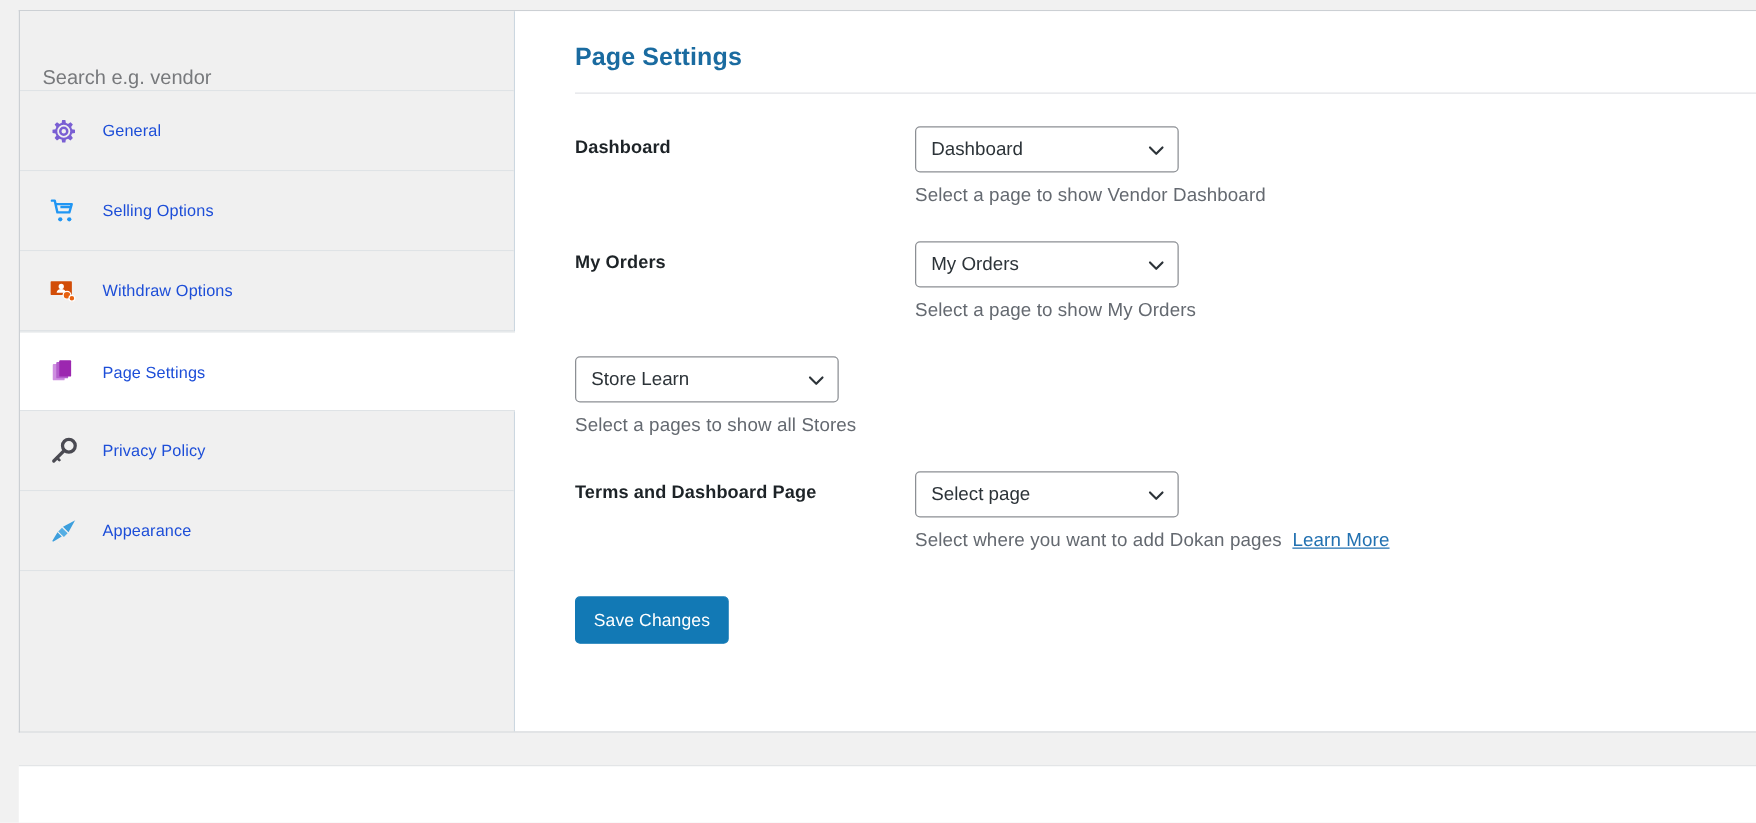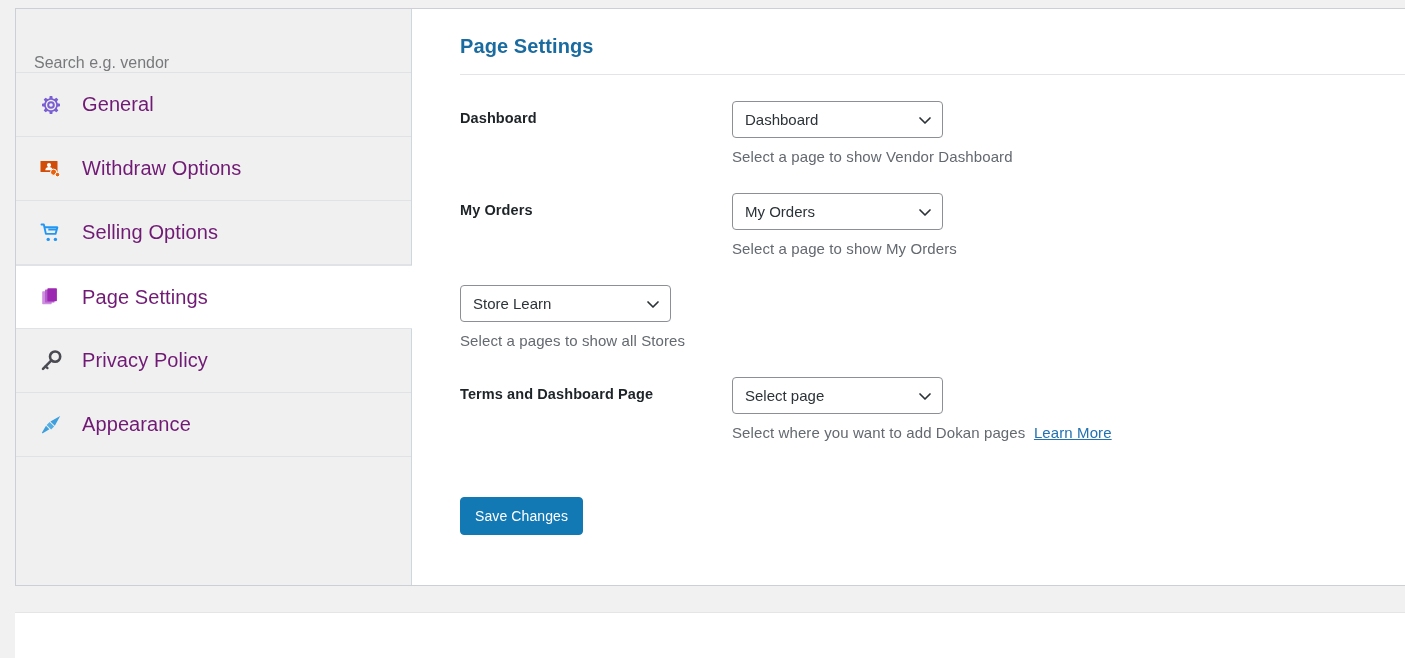--- a/index.html
+++ b/index.html
@@ -90,22 +90,22 @@
   .nav-icon {
     width: 26px; height: 26px;
     flex: 0 0 26px;
     margin-right: 18px;
     display: flex;
     align-items: center;
     justify-content: center;
   }
   .nav-icon svg { display: block; }
   .nav-label {
-    font-size: 20px;
-    color: #701a75;
+    font-size: 13px;
+    color: #1d4ed8;
     letter-spacing: .1px;
   }
 
   .sidebar-filler {
     background: #f0f0f0;
     position: absolute;
     left: 0; right: 0;
     top: 448px;
     bottom: 0;
   }
@@ -180,21 +180,21 @@
     color: #646970;
     letter-spacing: .1px;
   }
   .help-link {
     color: #2271b1;
     text-decoration: underline;
     cursor: pointer;
   }
 
   .save-btn {
-    margin-top: 28px;
+    margin-top: 8px;
     display: inline-flex;
     align-items: center;
     justify-content: center;
     height: 38px;
     padding: 0 14px;
     background: #1279b5;
     color: #ffffff;
     border: 1px solid #1279b5;
     border-radius: 4px;
     font-family: "Liberation Sans", sans-serif;
@@ -240,40 +240,40 @@
             <path fill="#7a5fd3" d="M12 8.2a3.8 3.8 0 1 0 0 7.6 3.8 3.8 0 0 0 0-7.6zm0 5.6a1.8 1.8 0 1 1 0-3.6 1.8 1.8 0 0 1 0 3.6z"></path>
             <path fill="#7a5fd3" d="M21 13.3v-2.6l-2.4-.4a6.9 6.9 0 0 0-.7-1.7l1.4-2-1.9-1.9-2 1.4a6.9 6.9 0 0 0-1.7-.7L13.3 3h-2.6l-.4 2.4a6.9 6.9 0 0 0-1.7.7l-2-1.4-1.9 1.9 1.4 2a6.9 6.9 0 0 0-.7 1.7L3 10.7v2.6l2.4.4c.16.6.4 1.17.7 1.7l-1.4 2 1.9 1.9 2-1.4c.53.3 1.1.54 1.7.7l.4 2.4h2.6l.4-2.4c.6-.16 1.17-.4 1.7-.7l2 1.4 1.9-1.9-1.4-2c.3-.53.54-1.1.7-1.7l2.4-.4zM12 17.2a5.2 5.2 0 1 1 0-10.4 5.2 5.2 0 0 1 0 10.4z"></path>
           </svg>
         </span>
         <span class="nav-label">General</span>
       </div>
 
       <div class="nav-item">
         <span class="nav-icon">
           <svg width="24" height="24" viewBox="0 0 24 24">
+            <path fill="none" stroke="#2196f3" stroke-width="1.9" stroke-linecap="round" stroke-linejoin="round" d="M2.5 3.5h2.3l2.1 9.4h9.6l1.9-6.6H6.2"></path>
+            <circle cx="9.2" cy="18.4" r="1.7" fill="#2196f3"></circle>
+            <circle cx="16.4" cy="18.4" r="1.7" fill="#2196f3"></circle>
+            <path fill="#2196f3" d="M9.3 7.6h8.3l-.55 1.9H9.3z"></path>
+          </svg>
+        </span>
+        <span class="nav-label">Selling Options</span>
+      </div>
+
+      <div class="nav-item">
+        <span class="nav-icon">
+          <svg width="24" height="24" viewBox="0 0 24 24">
             <rect x="1.5" y="4" width="17" height="11" rx="0.6" fill="#d24d08"></rect>
             <circle cx="10" cy="8.1" r="2.1" fill="#ffffff"></circle>
             <path fill="#ffffff" d="M6.3 13.2c0-2 1.7-3.1 3.7-3.1s3.7 1.1 3.7 3.1z"></path>
             <circle cx="14.6" cy="15.2" r="3.1" fill="#e8610f" stroke="#ffffff" stroke-width="1"></circle>
             <circle cx="18.5" cy="17.6" r="2.3" fill="#e8610f" stroke="#ffffff" stroke-width="1"></circle>
           </svg>
         </span>
         <span class="nav-label">Withdraw Options</span>
-      </div>
-
-      <div class="nav-item">
-        <span class="nav-icon">
-          <svg width="24" height="24" viewBox="0 0 24 24">
-            <path fill="none" stroke="#2196f3" stroke-width="1.9" stroke-linecap="round" stroke-linejoin="round" d="M2.5 3.5h2.3l2.1 9.4h9.6l1.9-6.6H6.2"></path>
-            <circle cx="9.2" cy="18.4" r="1.7" fill="#2196f3"></circle>
-            <circle cx="16.4" cy="18.4" r="1.7" fill="#2196f3"></circle>
-            <path fill="#2196f3" d="M9.3 7.6h8.3l-.55 1.9H9.3z"></path>
-          </svg>
-        </span>
-        <span class="nav-label">Selling Options</span>
       </div>
 
       <div class="nav-item active">
         <span class="nav-icon">
           <svg width="24" height="24" viewBox="0 0 24 24">
             <rect x="3.2" y="6.2" width="9.5" height="13" rx="0.7" fill="#ce8fe0"></rect>
             <rect x="6.0" y="4.6" width="9.5" height="13" rx="0.7" fill="#b45fcd"></rect>
             <rect x="8.4" y="3.2" width="9.5" height="13" rx="0.7" fill="#9c27b0"></rect>
           </svg>
         </span>

